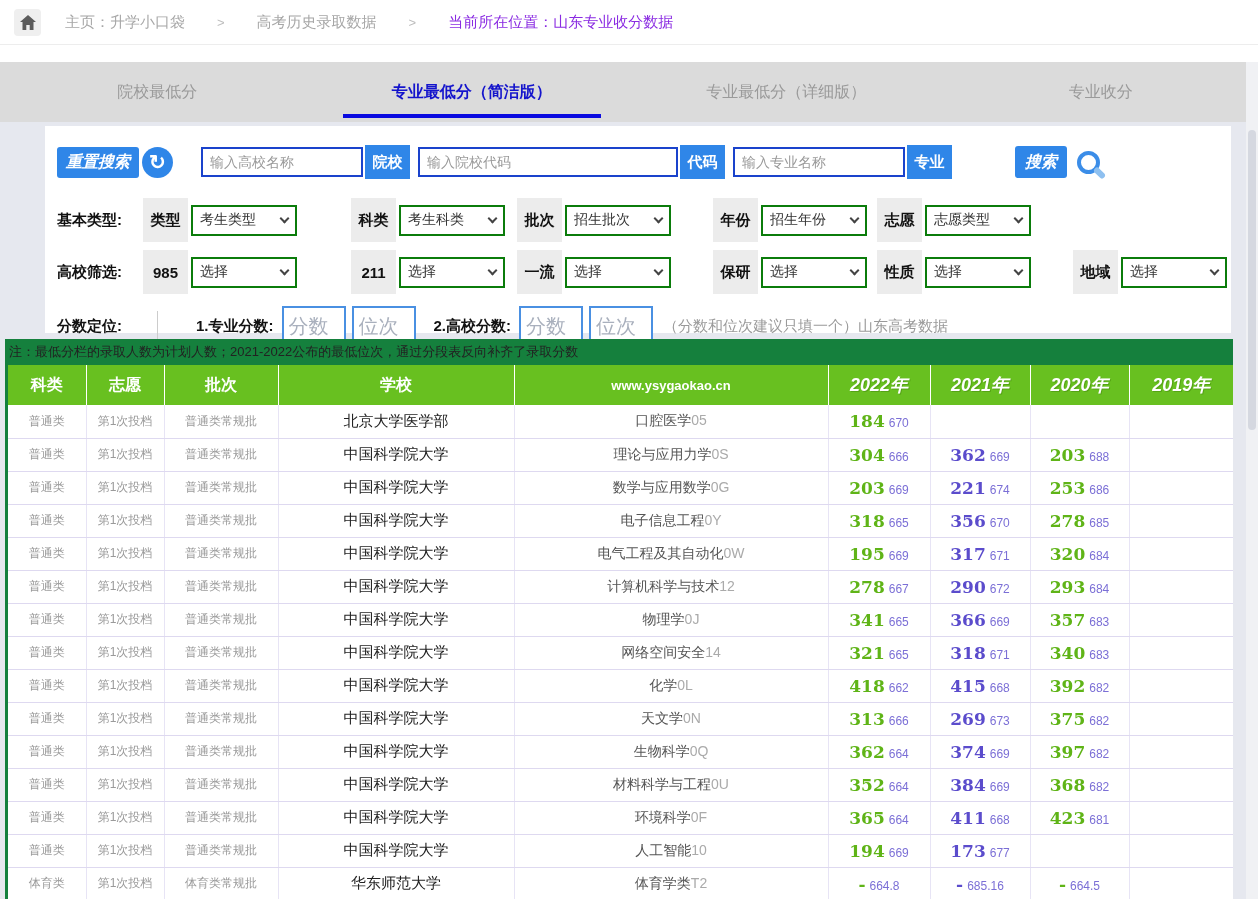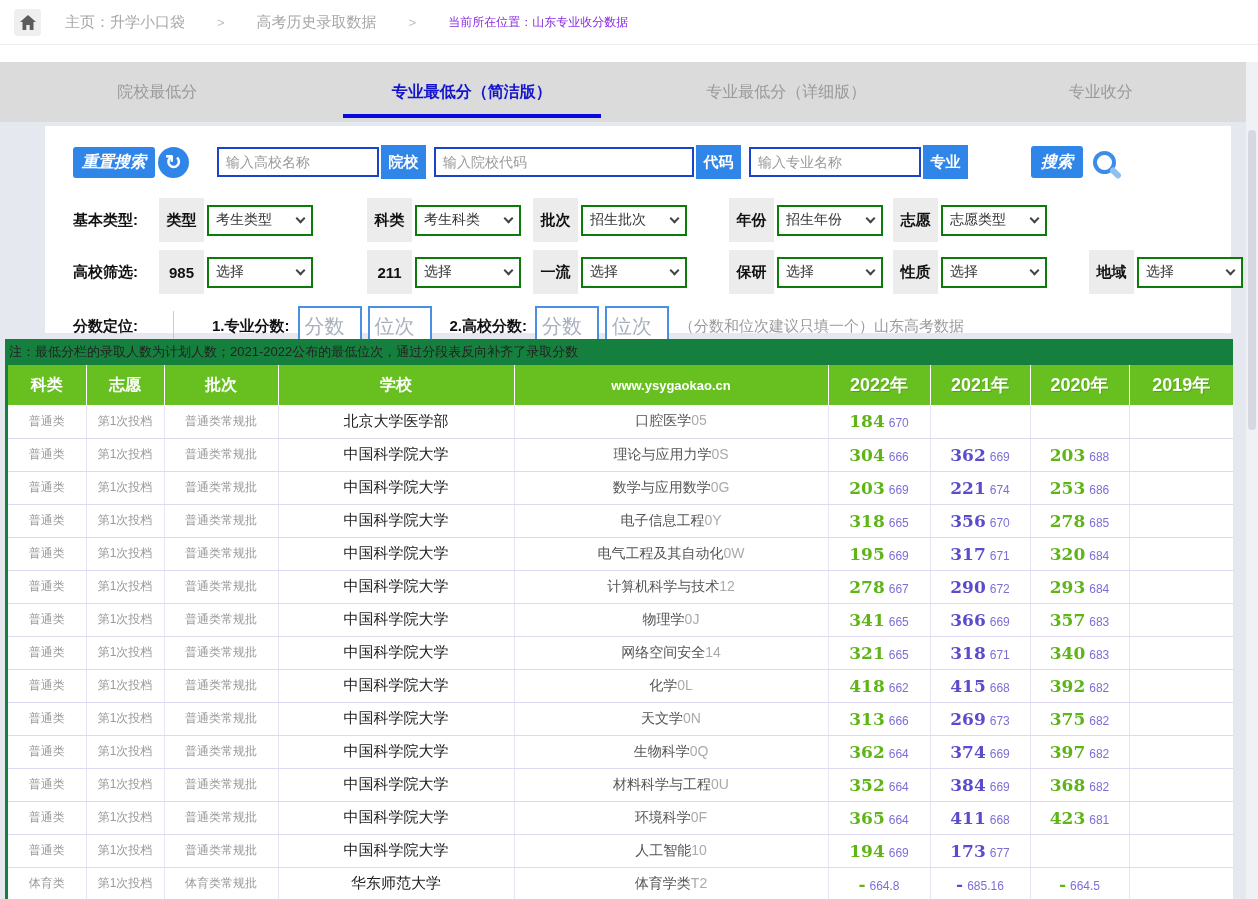--- a/index.html
+++ b/index.html
@@ -9,31 +9,31 @@
     background:#e6e8ef; font-family:"Liberation Sans",sans-serif;
   }
   
   .topwhite { background:#fff; height:62px; }
   .topbar { height:45px; background:#fff; border-bottom:1px solid #ededed;
     display:flex; align-items:center; padding-left:14px; }
   .home-btn { width:27px; height:27px; background:#efefef; border-radius:4px;
     display:flex; align-items:center; justify-content:center; margin-right:24px; cursor:pointer; }
   .crumb { color:#a7a7a7; font-size:15px; margin-right:32px; cursor:pointer; }
   .crumb-sep { color:#bdbdbd; font-size:13px; margin-right:32px; }
-  .crumb-current { color:#8a2be2; font-size:12px; }
+  .crumb-current { color:#8a2be2; font-size:15px; }
   
   .tabband { height:60px; background:#dbdbdb; display:flex; }
   .tab { flex:1; display:flex; align-items:center; justify-content:center;
     font-size:16px; color:#9a9a9a; position:relative; cursor:pointer; }
   .tab.active { color:#1414cc; font-weight:bold; }
   .tab.active::after { content:""; position:absolute; bottom:4px; left:28px; right:28px;
     height:4px; background:#0a0ae0; }
   
   .card { position:absolute; left:45px; top:126px; width:1186px; height:207px;
-    background:#fff; padding:18px 12px 0 28px; }
+    background:#fff; padding:18px 12px 0 12px; }
   .search-row { display:flex; align-items:center; height:36px; }
   .btn-blue { background:#2f86e8; color:#fff; border:none; cursor:pointer; }
   .reset-btn { font-family:"DejaVu Serif",serif; font-style:italic; font-weight:bold;
     font-size:16px; height:31px; padding:0 9px; border-radius:3px; }
   .refresh { width:31px; height:31px; border-radius:50%; background:#2f86e8; color:#fff;
     font-size:20px; font-weight:bold; display:flex; align-items:center; justify-content:center;
     margin-left:3px; margin-right:28px; cursor:pointer; }
   .inp { height:30px; border:2px solid #1a43cc; font-size:14px; padding:0 7px; color:#333; outline:none; }
   .inp::placeholder { color:#999; }
   .inp-school { width:162px; } .inp-code { width:260px; } .inp-major { width:172px; }
@@ -68,21 +68,21 @@
   .mini-inp + .mini-inp { margin-left:6px; }
   .grp-gap { width:18px; }
   .hint { color:#9a9a9a; font-size:15px; margin-left:10px; }
   
   .bottom { position:absolute; left:5px; top:339px; width:1228px; bottom:0; background:#15803d; }
   .note { font-size:13px; color:#222; padding:4px 0 4px 4px; }
   table.dtable { margin-left:3px; width:1225px; border-collapse:collapse; table-layout:fixed; }
   .dtable thead th { background:#68c020; color:#fff; height:40px; border-right:1px solid #fff;
     font-size:16px; font-weight:bold; }
   .dtable thead th.site { font-size:13px; }
-  .dtable thead th.year { font-size:18px; text-shadow:1px 1px 0 #55a315; }
+  .dtable thead th.year { font-size:18px; text-shadow:1px 1px 0 #55a315;font-style:italic; }
   .dtable thead th:last-child { border-right:none; }
   .dtable tbody td { height:33px; border-bottom:1px solid #ded9f0; border-right:1px solid #e7e4f5;
     text-align:center; background:#fff; overflow:hidden; white-space:nowrap; }
   .dtable tbody td:last-child { border-right:none; }
   td.c1 { font-size:12px; color:#9a9a9a; }
   td.school { font-size:15px; color:#222; }
   td.major { font-size:14px; color:#555; }
   .mcode { color:#aaa; }
   td.score .num { font-family:"DejaVu Serif",serif; font-weight:bold; font-size:17px; color:#5fb417; }
   td.score.p2021 .num { color:#5b4ccc; }

